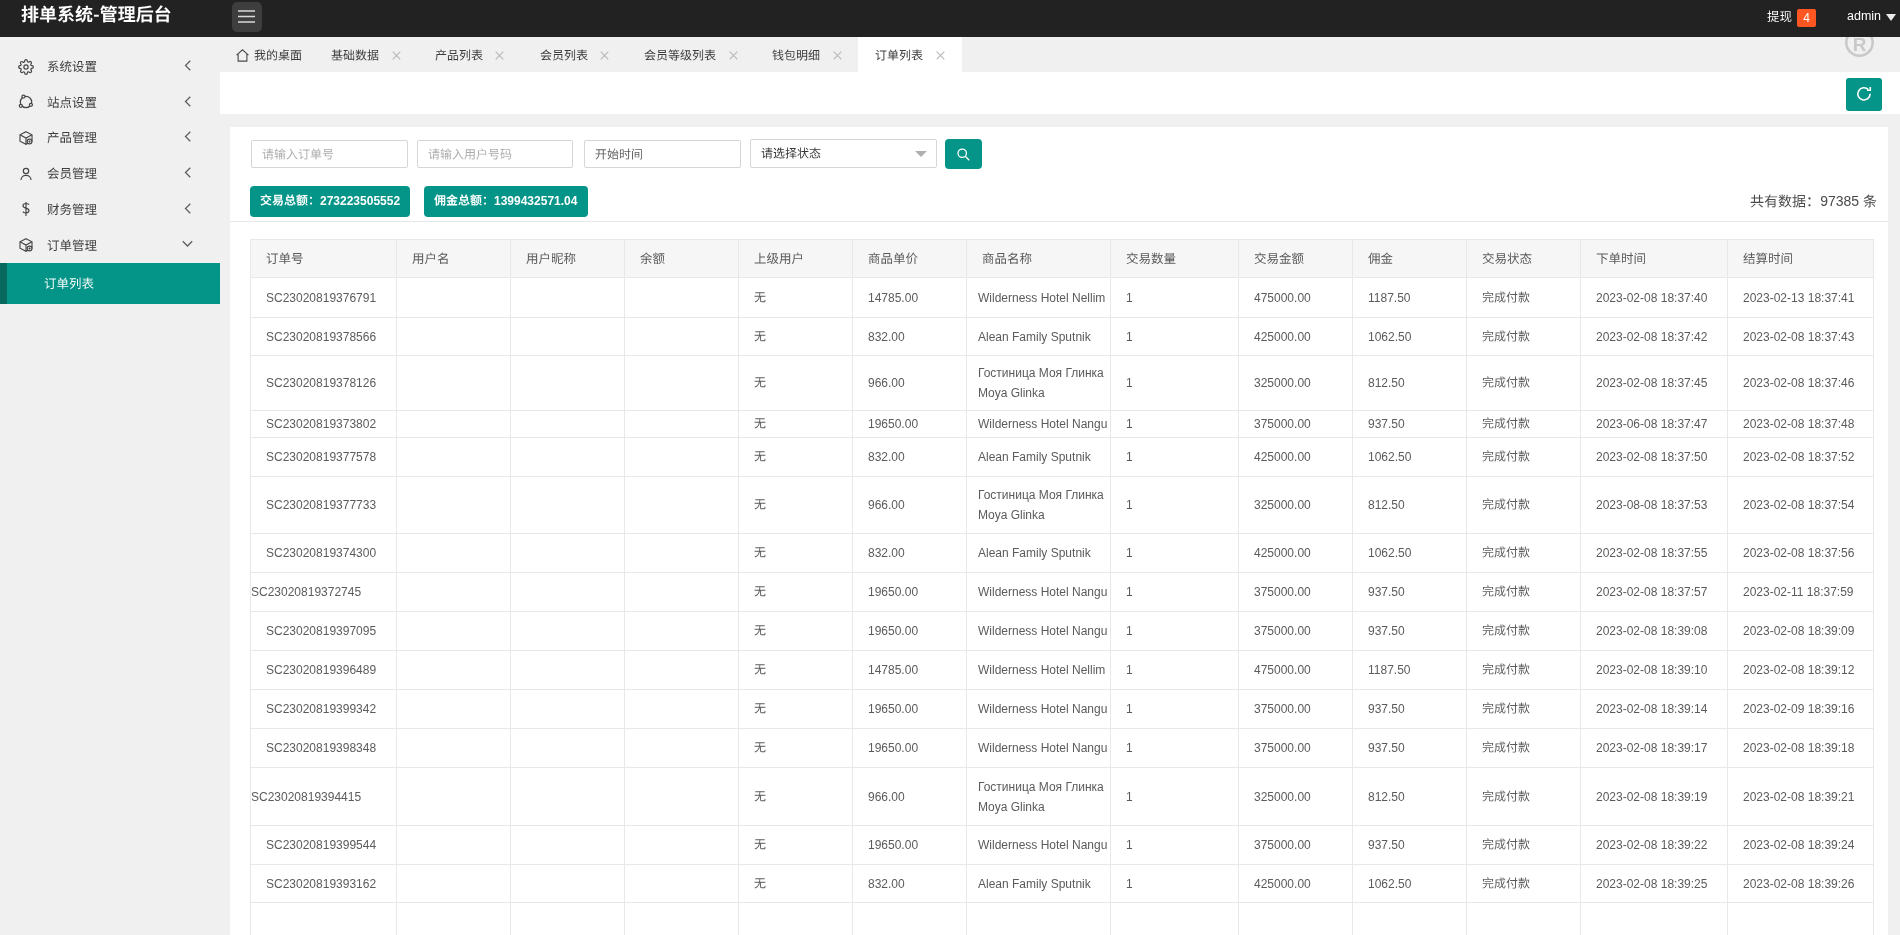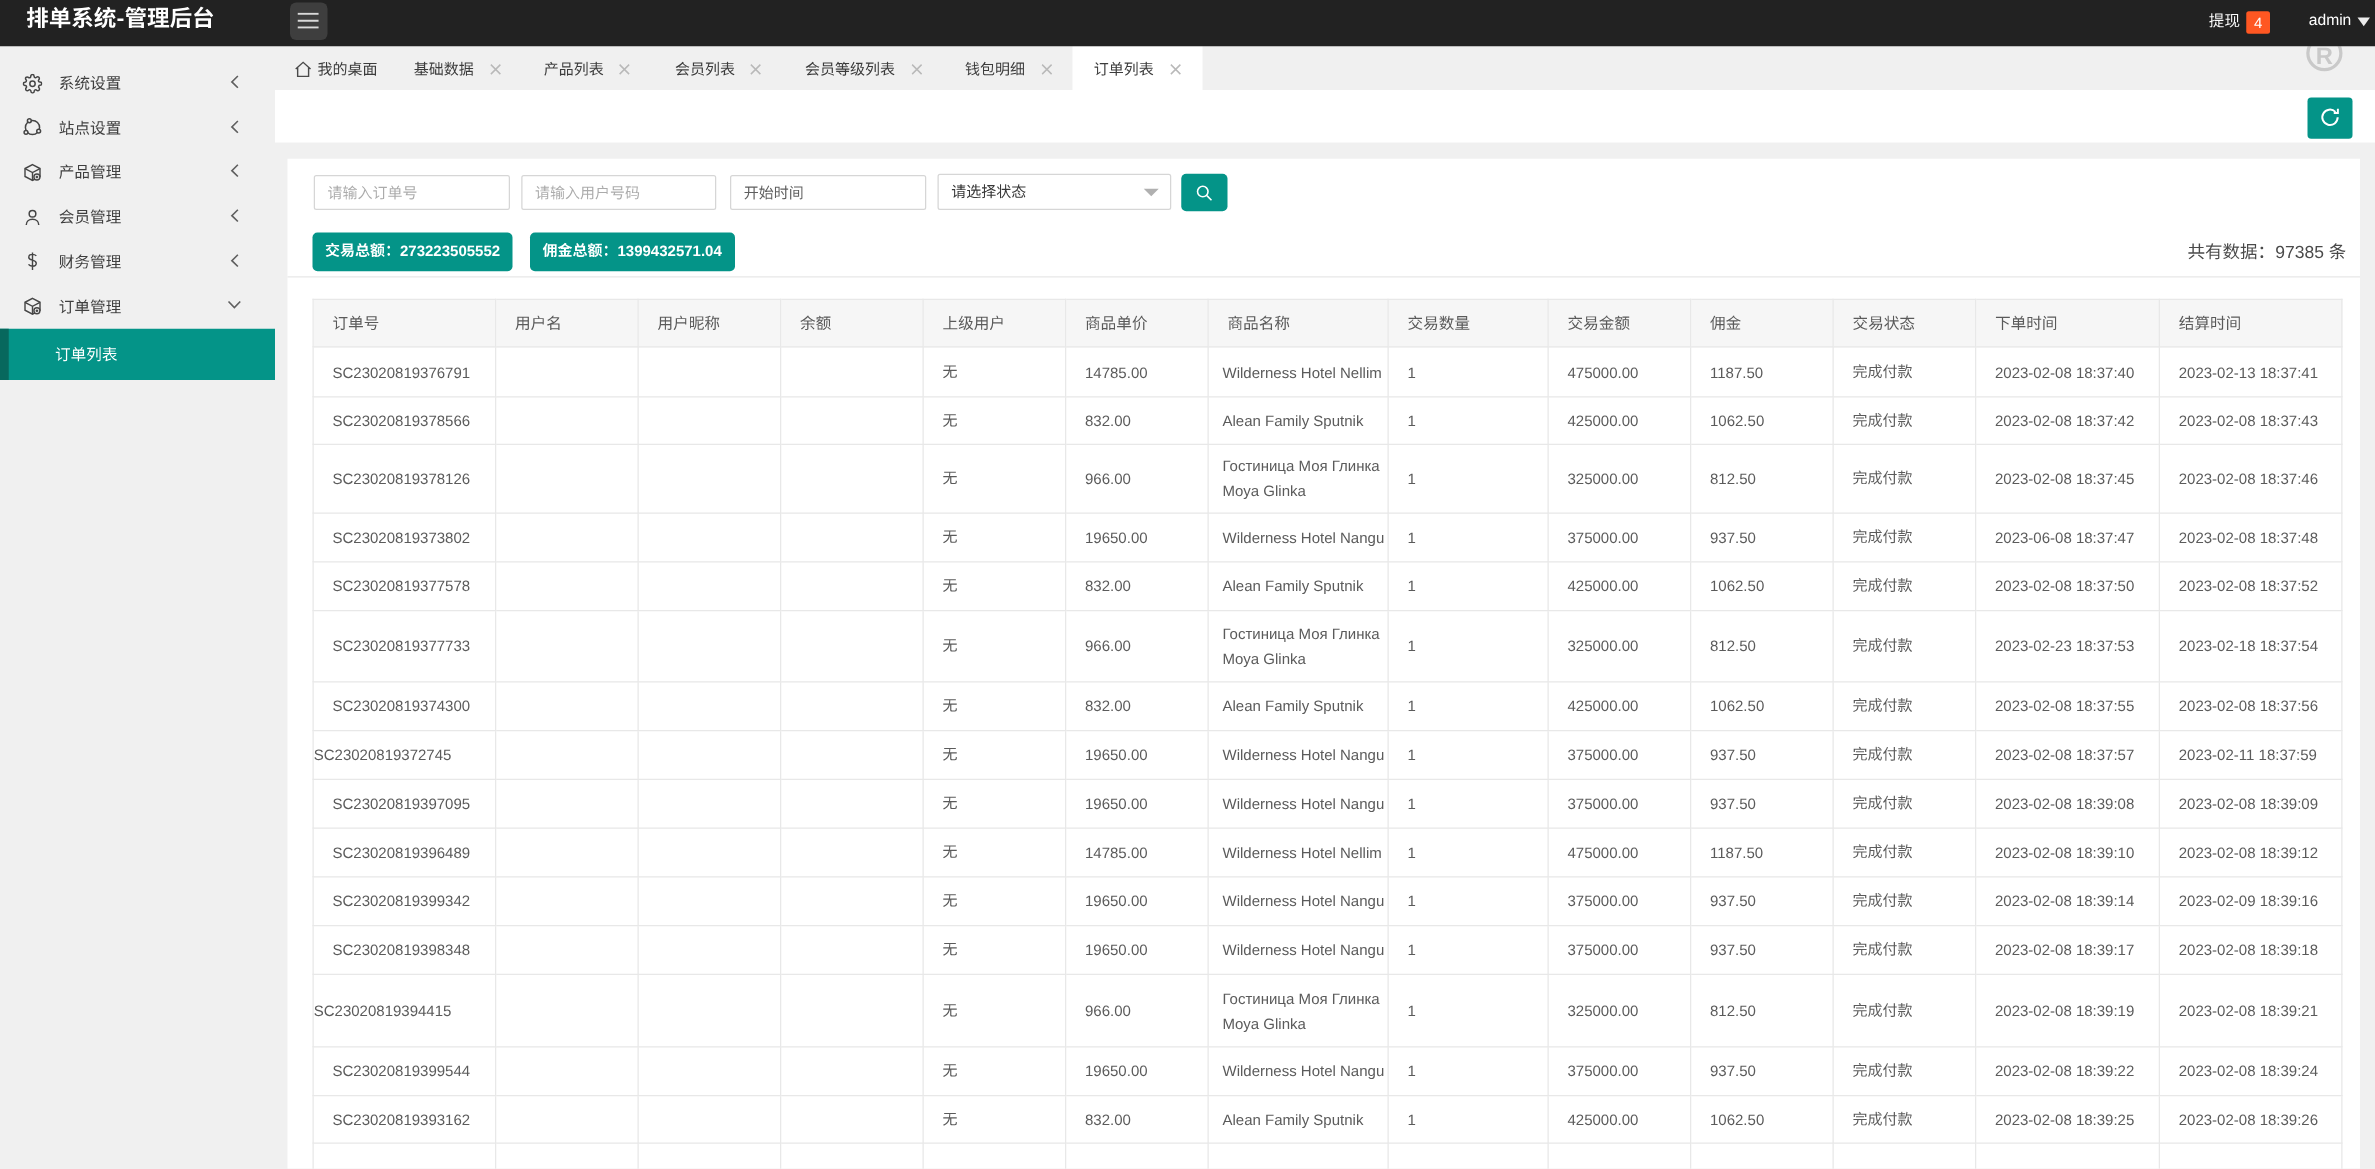--- a/index.html
+++ b/index.html
@@ -425,21 +425,21 @@
           <td style="border:1px solid #e8e8e8;padding-left:15px;vertical-align:middle">812.50</td>
           <td style="border:1px solid #e8e8e8;padding-left:15px;vertical-align:middle"><svg width="48.0" height="12" viewBox="0 -88 400 100" style="fill:#5b5b5b;vertical-align:top;">
               <use href="#r5b8c" x="0"></use>
               <use href="#r6210" x="100"></use>
               <use href="#r4ed8" x="200"></use>
               <use href="#r6b3e" x="300"></use>
             </svg></td>
           <td style="border:1px solid #e8e8e8;padding-left:15px;vertical-align:middle">2023-02-08 18:37:45</td>
           <td style="border:1px solid #e8e8e8;padding-left:15px;vertical-align:middle">2023-02-08 18:37:46</td>
         </tr>
-        <tr style="height:39px">
+        <tr style="height:27px">
           <td style="border:1px solid #e8e8e8;padding-left:15px;vertical-align:middle">SC23020819373802</td>
           <td style="border:1px solid #e8e8e8;padding-left:15px;vertical-align:middle"></td>
           <td style="border:1px solid #e8e8e8;padding-left:15px;vertical-align:middle"></td>
           <td style="border:1px solid #e8e8e8;padding-left:15px;vertical-align:middle"></td>
           <td style="border:1px solid #e8e8e8;padding-left:15px;vertical-align:middle"><svg width="12.0" height="12" viewBox="0 -88 100 100" style="fill:#5b5b5b;vertical-align:top;">
               <use href="#r65e0" x="0"></use>
             </svg></td>
           <td style="border:1px solid #e8e8e8;padding-left:15px;vertical-align:middle">19650.00</td>
           <td style="border:1px solid #e8e8e8;padding-left:15px;vertical-align:middle;padding-left:11px;white-space:nowrap">Wilderness Hotel Nangu</td>
           <td style="border:1px solid #e8e8e8;padding-left:15px;vertical-align:middle">1</td>
@@ -490,22 +490,22 @@
           </td>
           <td style="border:1px solid #e8e8e8;padding-left:15px;vertical-align:middle">1</td>
           <td style="border:1px solid #e8e8e8;padding-left:15px;vertical-align:middle">325000.00</td>
           <td style="border:1px solid #e8e8e8;padding-left:15px;vertical-align:middle">812.50</td>
           <td style="border:1px solid #e8e8e8;padding-left:15px;vertical-align:middle"><svg width="48.0" height="12" viewBox="0 -88 400 100" style="fill:#5b5b5b;vertical-align:top;">
               <use href="#r5b8c" x="0"></use>
               <use href="#r6210" x="100"></use>
               <use href="#r4ed8" x="200"></use>
               <use href="#r6b3e" x="300"></use>
             </svg></td>
-          <td style="border:1px solid #e8e8e8;padding-left:15px;vertical-align:middle">2023-02-23 18:37:53</td>
-          <td style="border:1px solid #e8e8e8;padding-left:15px;vertical-align:middle">2023-02-18 18:37:54</td>
+          <td style="border:1px solid #e8e8e8;padding-left:15px;vertical-align:middle">2023-08-08 18:37:53</td>
+          <td style="border:1px solid #e8e8e8;padding-left:15px;vertical-align:middle">2023-02-08 18:37:54</td>
         </tr>
         <tr style="height:39px">
           <td style="border:1px solid #e8e8e8;padding-left:15px;vertical-align:middle">SC23020819374300</td>
           <td style="border:1px solid #e8e8e8;padding-left:15px;vertical-align:middle"></td>
           <td style="border:1px solid #e8e8e8;padding-left:15px;vertical-align:middle"></td>
           <td style="border:1px solid #e8e8e8;padding-left:15px;vertical-align:middle"></td>
           <td style="border:1px solid #e8e8e8;padding-left:15px;vertical-align:middle"><svg width="12.0" height="12" viewBox="0 -88 100 100" style="fill:#5b5b5b;vertical-align:top;">
               <use href="#r65e0" x="0"></use>
             </svg></td>
           <td style="border:1px solid #e8e8e8;padding-left:15px;vertical-align:middle">832.00</td>

